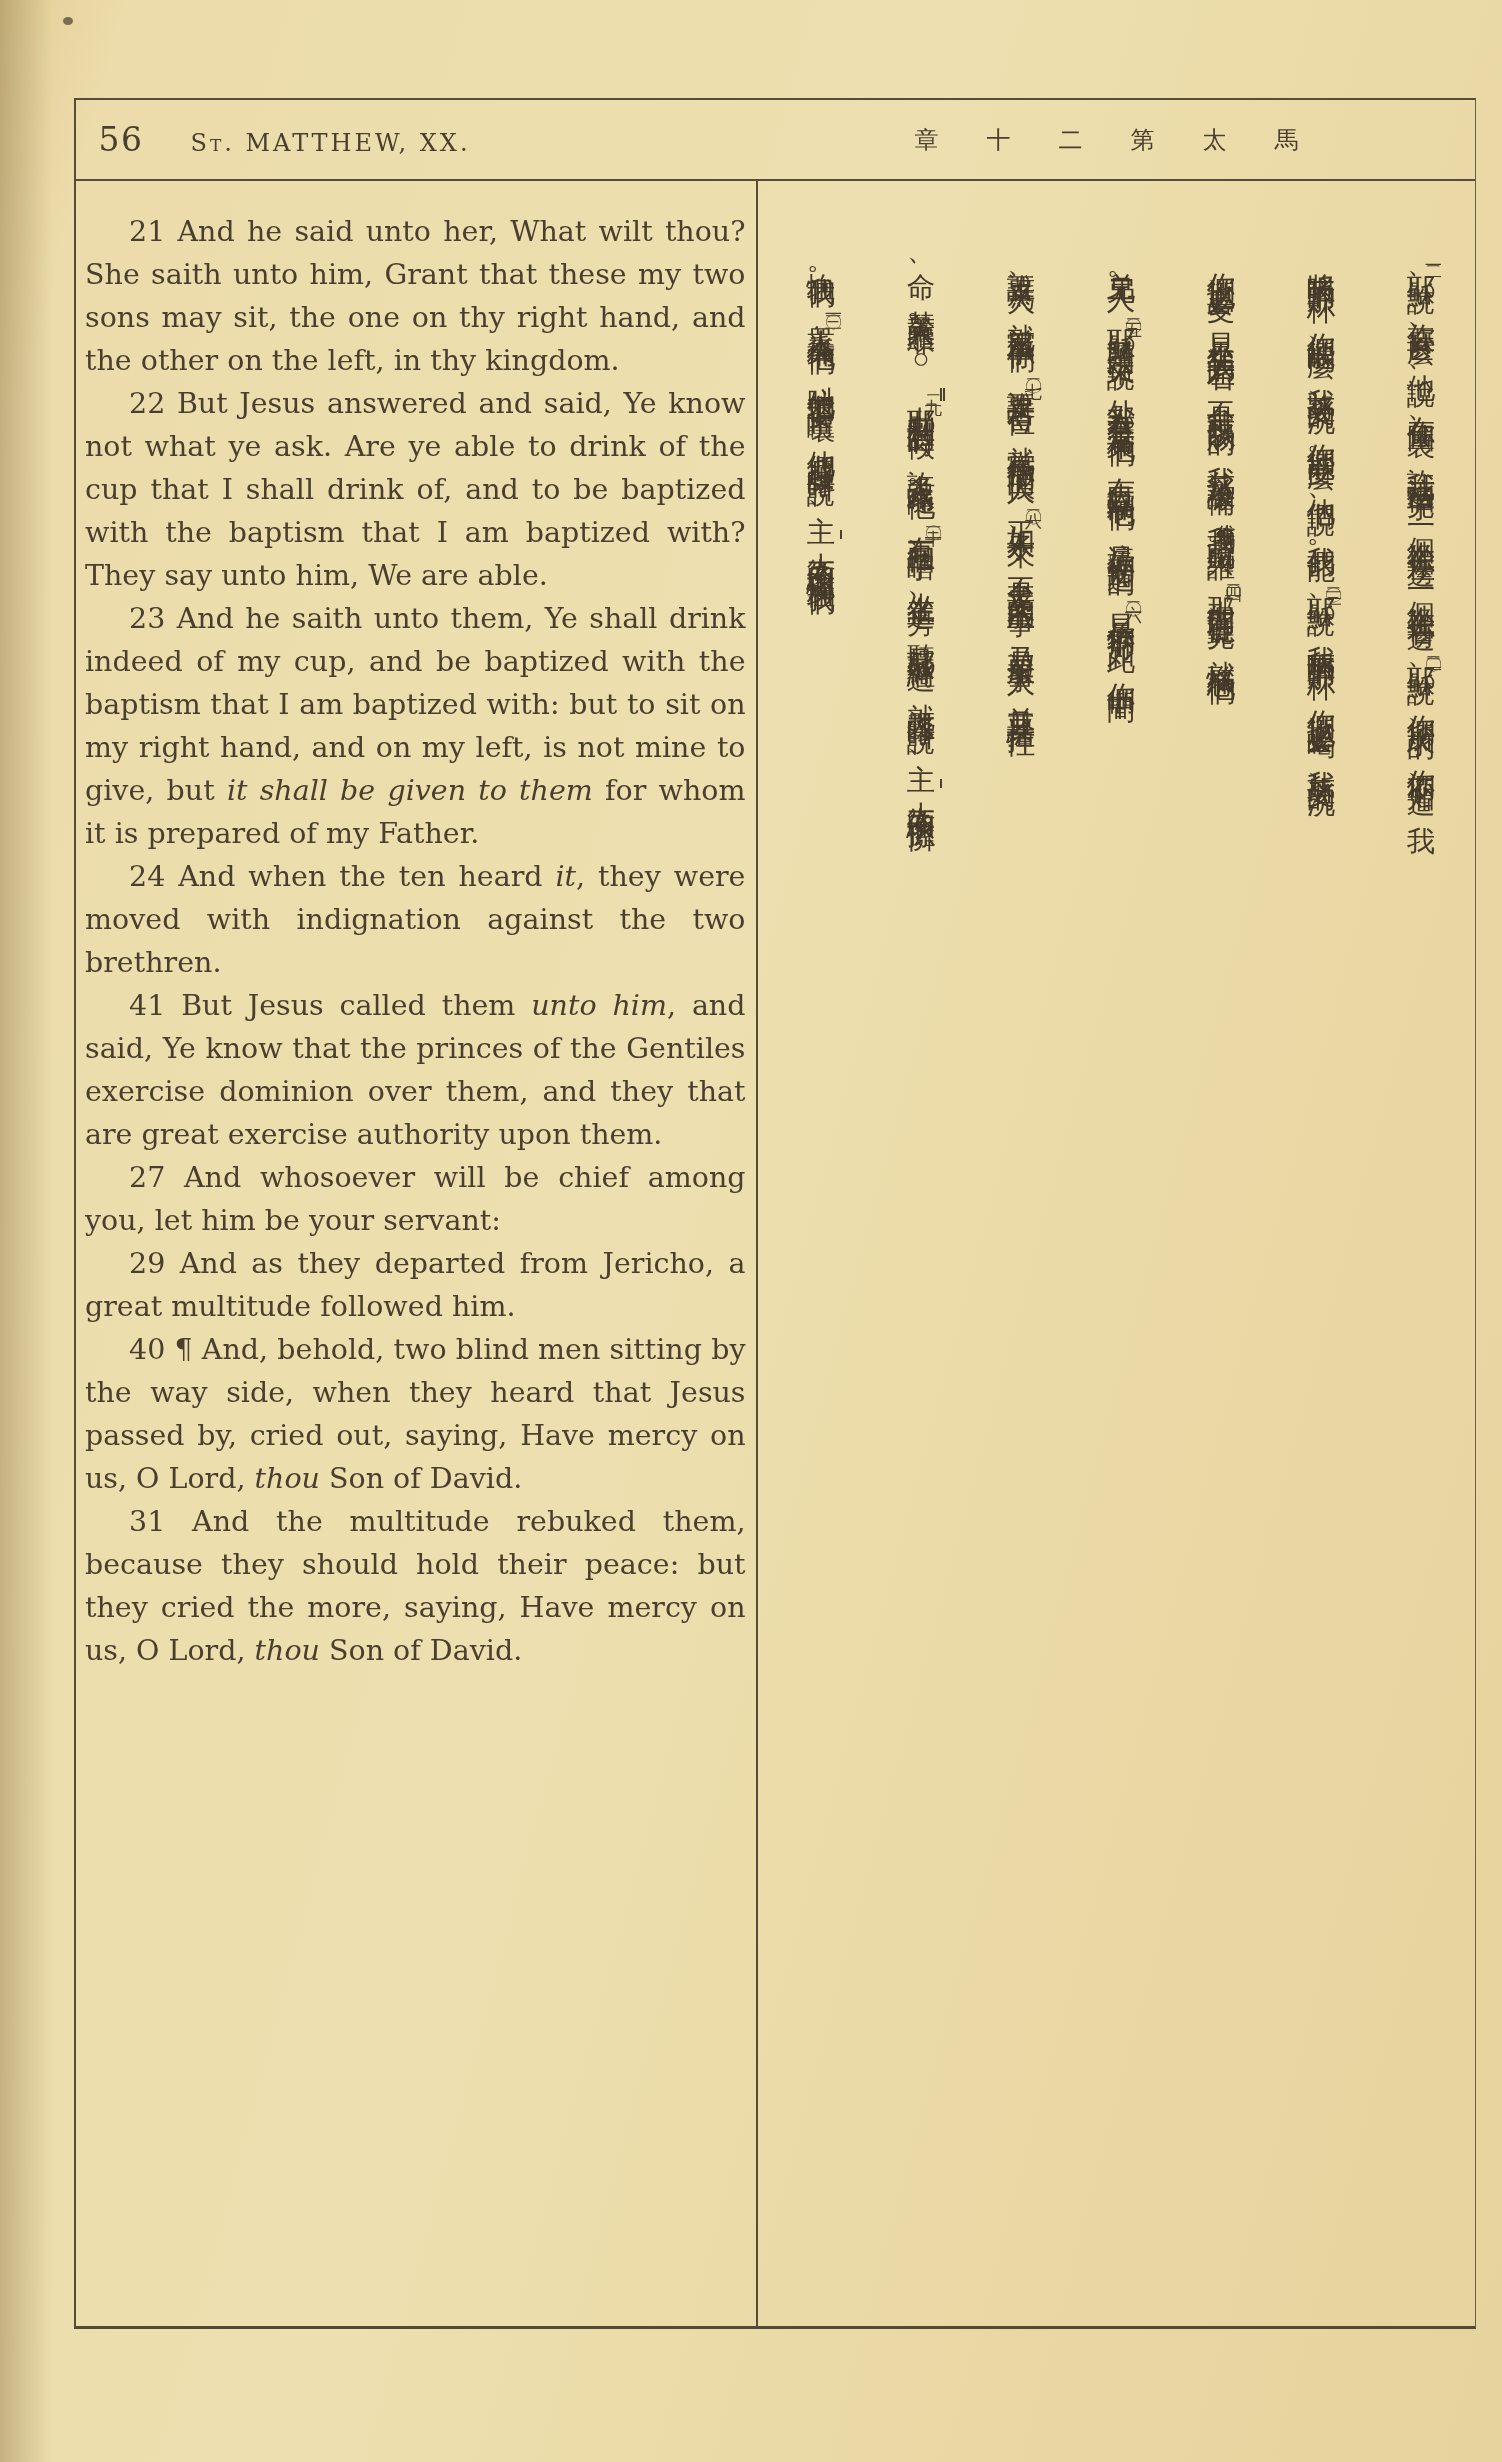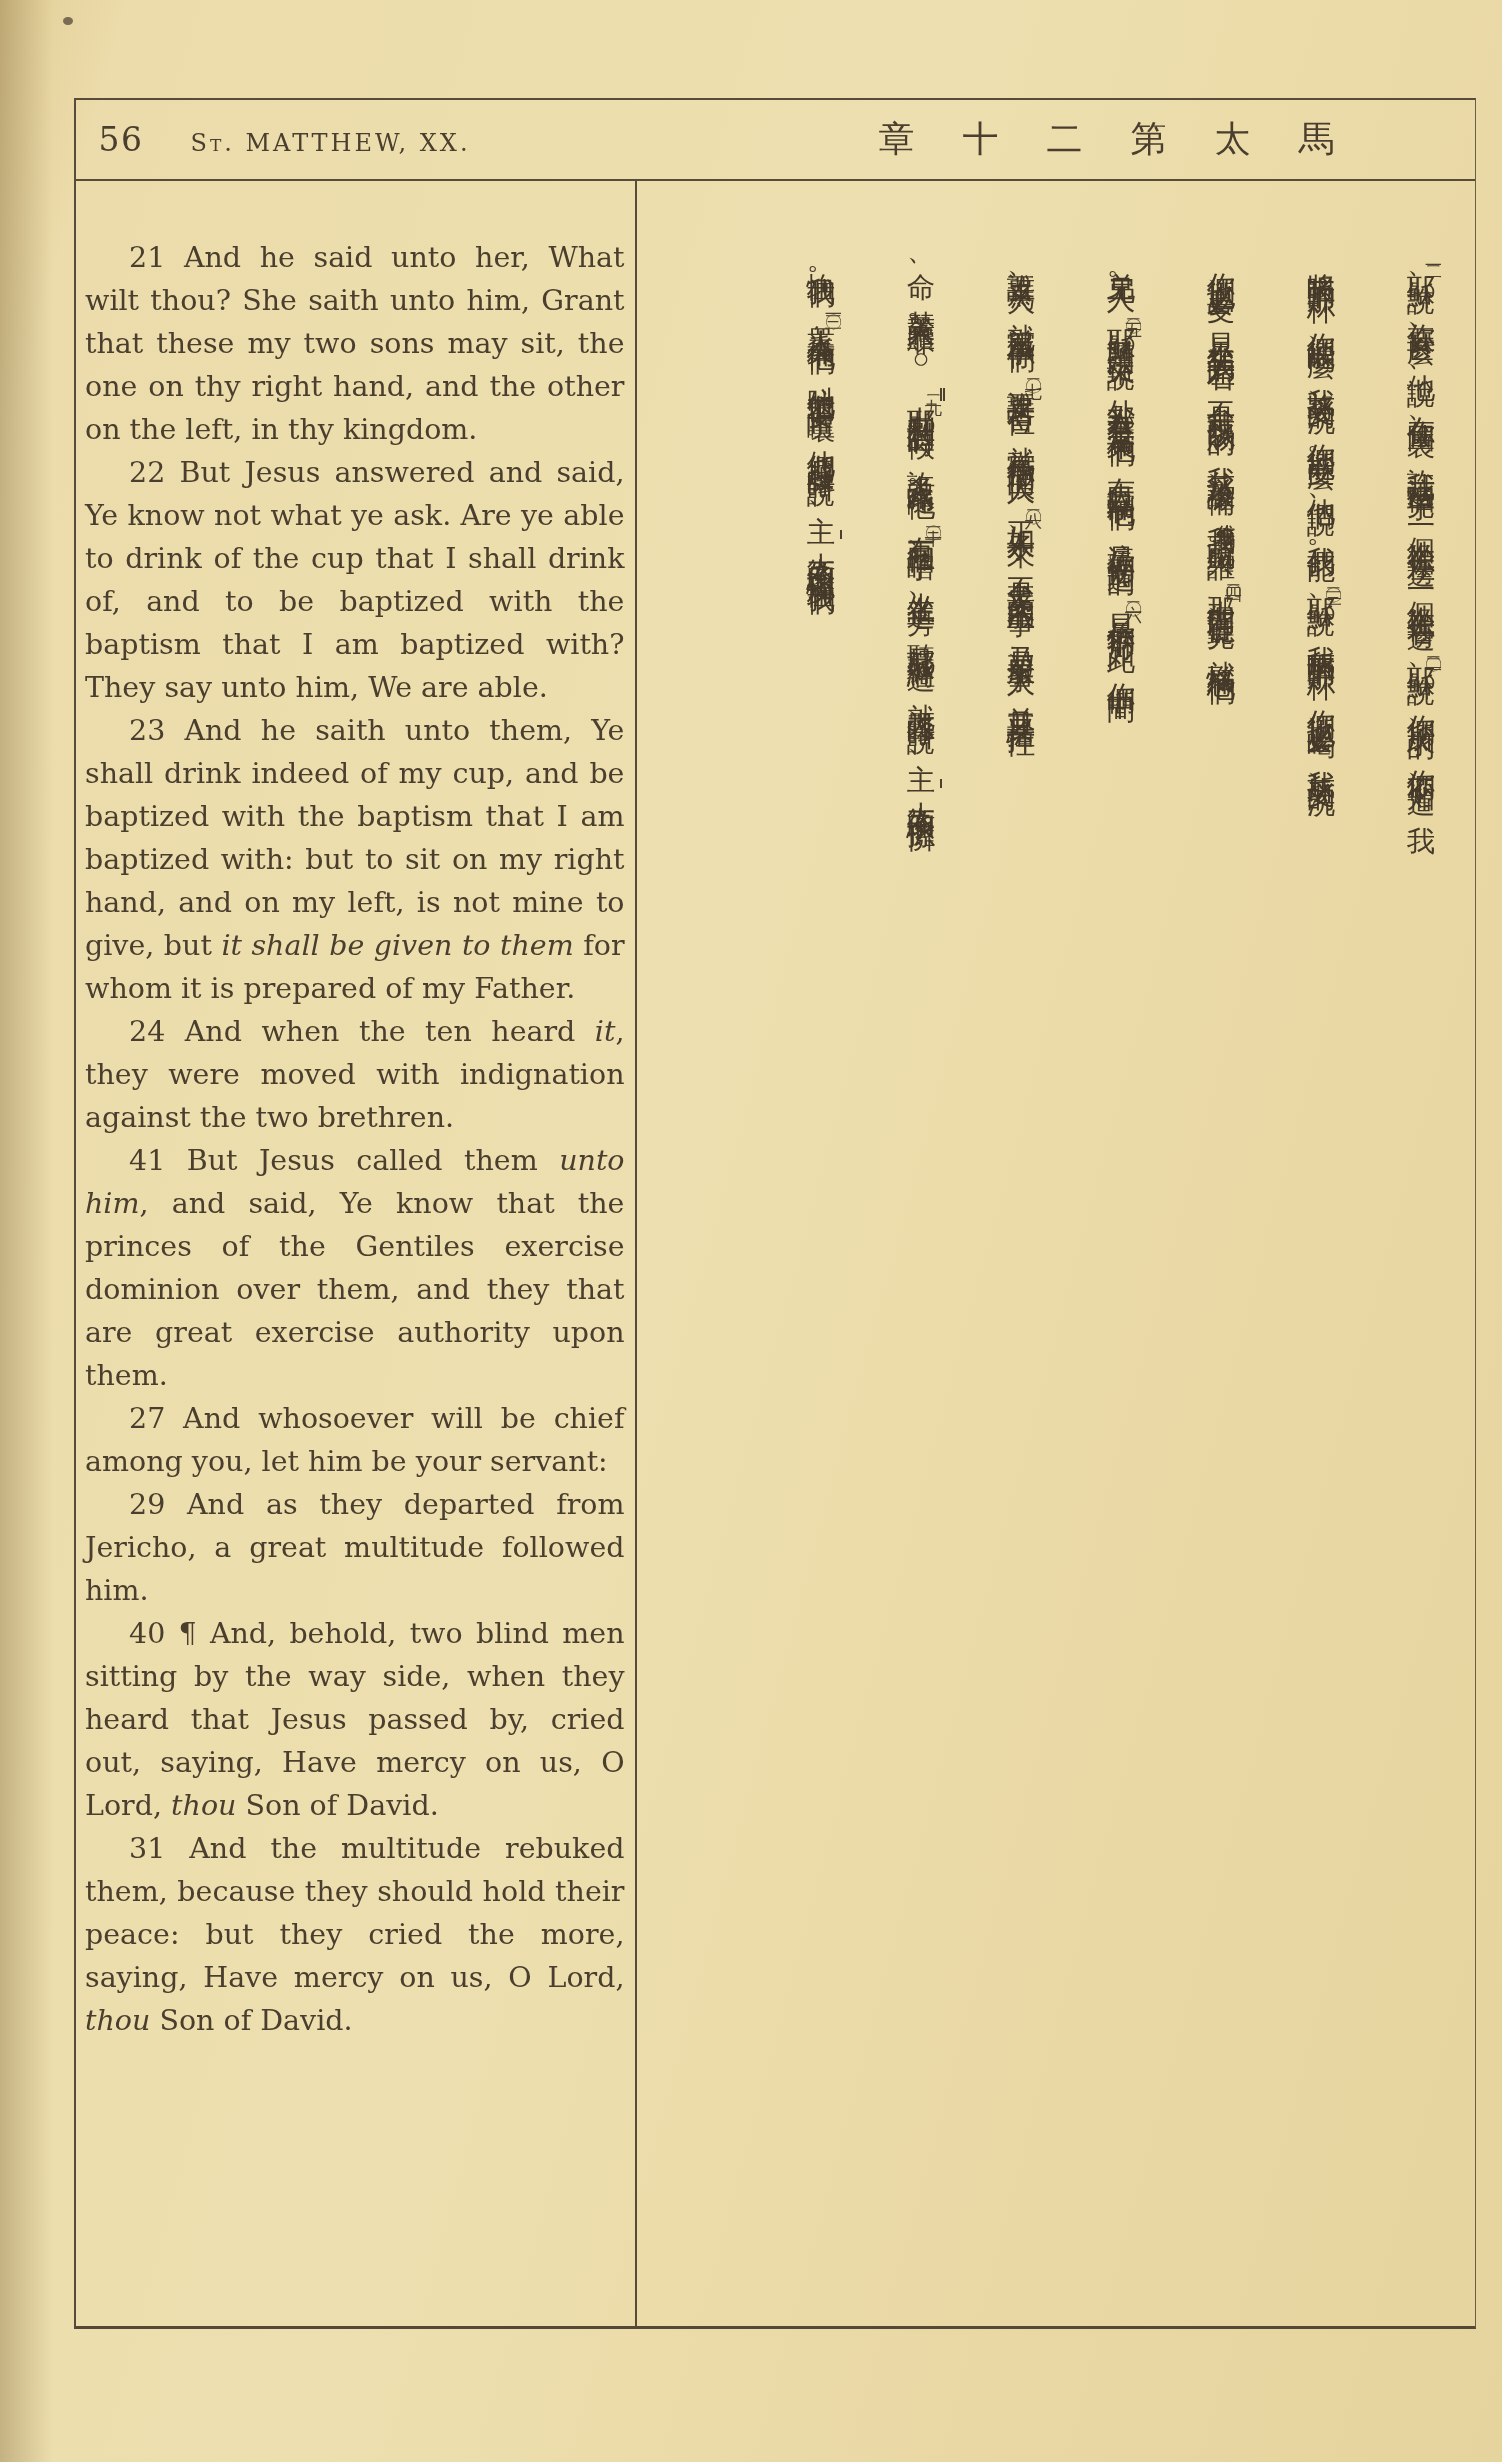--- a/index.html
+++ b/index.html
@@ -35,34 +35,33 @@
   }
   .header-left{
     width:680px;display:flex;align-items:baseline;padding-left:22.5px;box-sizing:border-box;
   }
   .page-number{font-size:33px;letter-spacing:1.5px;}
   .title-en{
     font-size:24px;margin-left:47px;letter-spacing:3px;
     font-variant-caps:small-caps;
   }
   .header-right{
-    flex:1;text-align:center;font-size:36px;letter-spacing:48px;
+    flex:1;text-align:center;font-size:24px;letter-spacing:48px;
     padding-left:30px;white-space:nowrap;
     font-family:serif;
   }
   .content{
     position:absolute;top:81px;left:0;right:0;bottom:0;
     display:flex;
   }
   .english{
-    width:559px;box-sizing:border-box;
+    width:680px;box-sizing:border-box;
     padding:28.5px 10.5px 0 9px;
     font-size:28.5px;line-height:43px;
     text-align:justify;
-    margin-top:26px;
   }
   .english p{margin:0;text-indent:44px;}
   .english i{font-style:italic;}
   .divider{width:2.3px;background:#574c39;height:100%;}
   .chinese{
     flex:1;box-sizing:border-box;
     padding:69px 4.5px 0 3px;
     display:flex;flex-direction:row-reverse;justify-content:flex-start;
     font-family:serif;
   }

